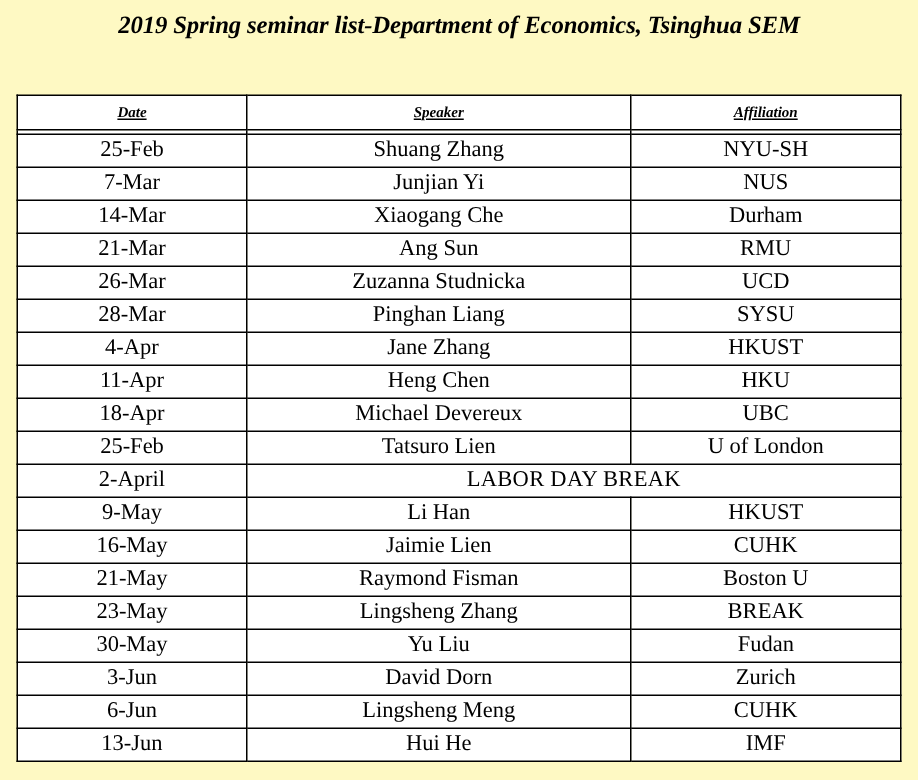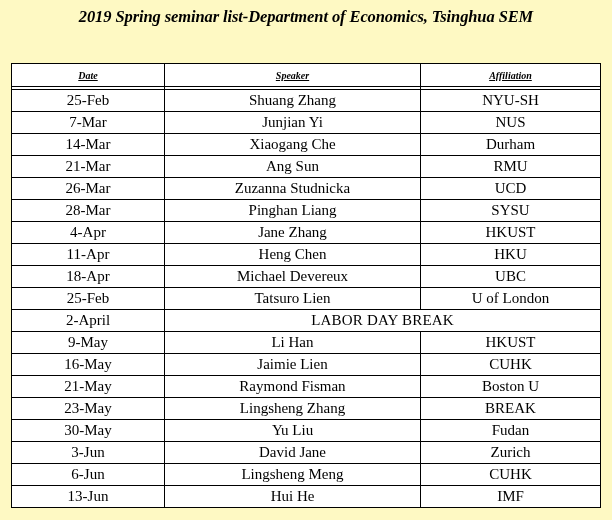--- a/index.html
+++ b/index.html
@@ -200,21 +200,21 @@
             <td>Lingsheng Zhang</td>
             <td>BREAK</td>
           </tr>
           <tr>
             <td>30-May</td>
             <td>Yu Liu</td>
             <td>Fudan</td>
           </tr>
           <tr>
             <td>3-Jun</td>
-            <td>David Jane</td>
+            <td>David Dorn</td>
             <td>Zurich</td>
           </tr>
           <tr>
             <td>6-Jun</td>
             <td>Lingsheng Meng</td>
             <td>CUHK</td>
           </tr>
           <tr>
             <td>13-Jun</td>
             <td>Hui He</td>

